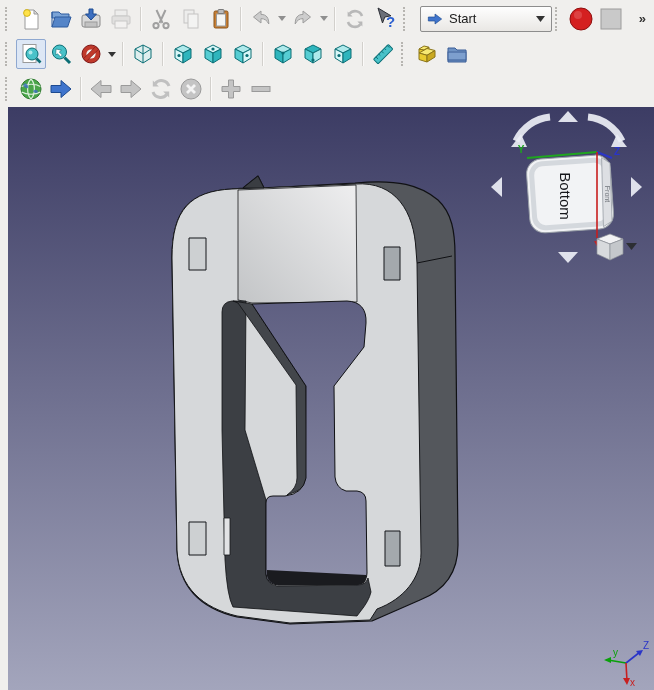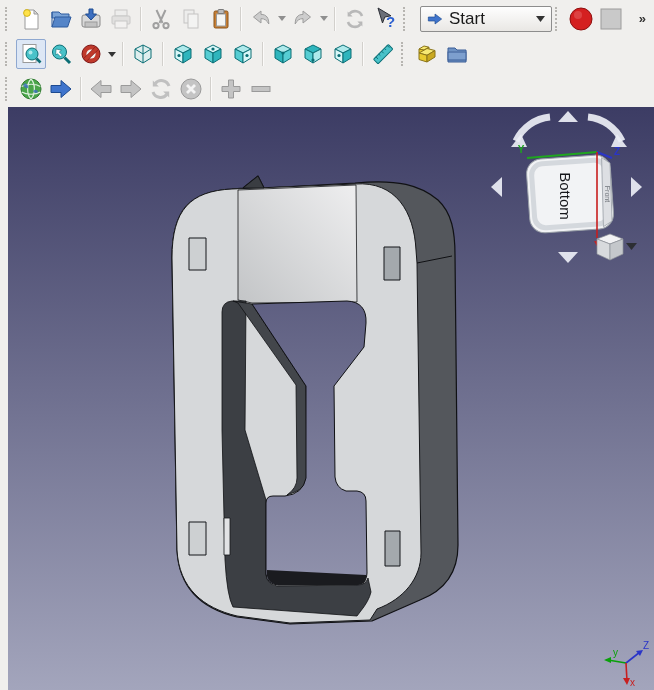--- a/index.html
+++ b/index.html
@@ -21,21 +21,21 @@
     width:30px;height:30px;border:1px solid transparent;background:transparent;
     display:flex;align-items:center;justify-content:center;padding:0;flex:0 0 auto;border-radius:2px;
   }
   .tb.pressed{border:1px solid #8fa8d0;background:#dde7f5;}
   .tb svg{display:block;}
   .caretbtn{width:12px;height:30px;display:flex;align-items:center;justify-content:center;flex:0 0 auto;border:none;background:transparent;padding:0;}
   .combo{
     display:flex;align-items:center;gap:6px;height:24px;min-width:118px;padding:0 6px;
     border:1px solid #8d8d8d;border-radius:2px;margin-left:6px;
     background:linear-gradient(#fefefe,#e9e7e4);
-    font-size:17px;color:#1a1a1a;
+    font-size:13px;color:#1a1a1a;
   }
   .combo .lbl{flex:1 1 auto;}
   .spacer{flex:1 1 auto;}
   .overflow{font-size:13px;font-weight:bold;color:#333;padding:0 6px 0 2px;background:transparent;border:none;}
   
   .viewport{
     position:absolute;left:8px;top:107px;width:646px;height:583px;
     background:linear-gradient(#3c3c64,#a3a5bc);
   }
   .viewport svg{position:absolute;left:0;top:0;}

